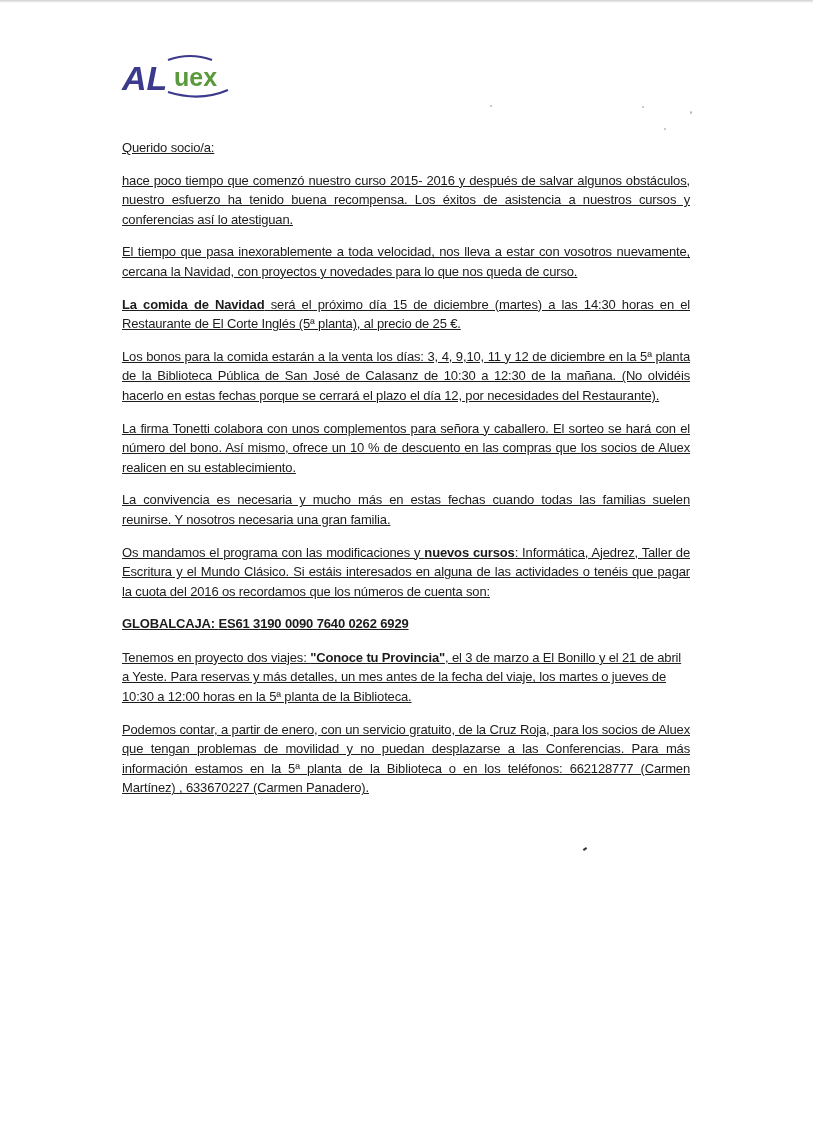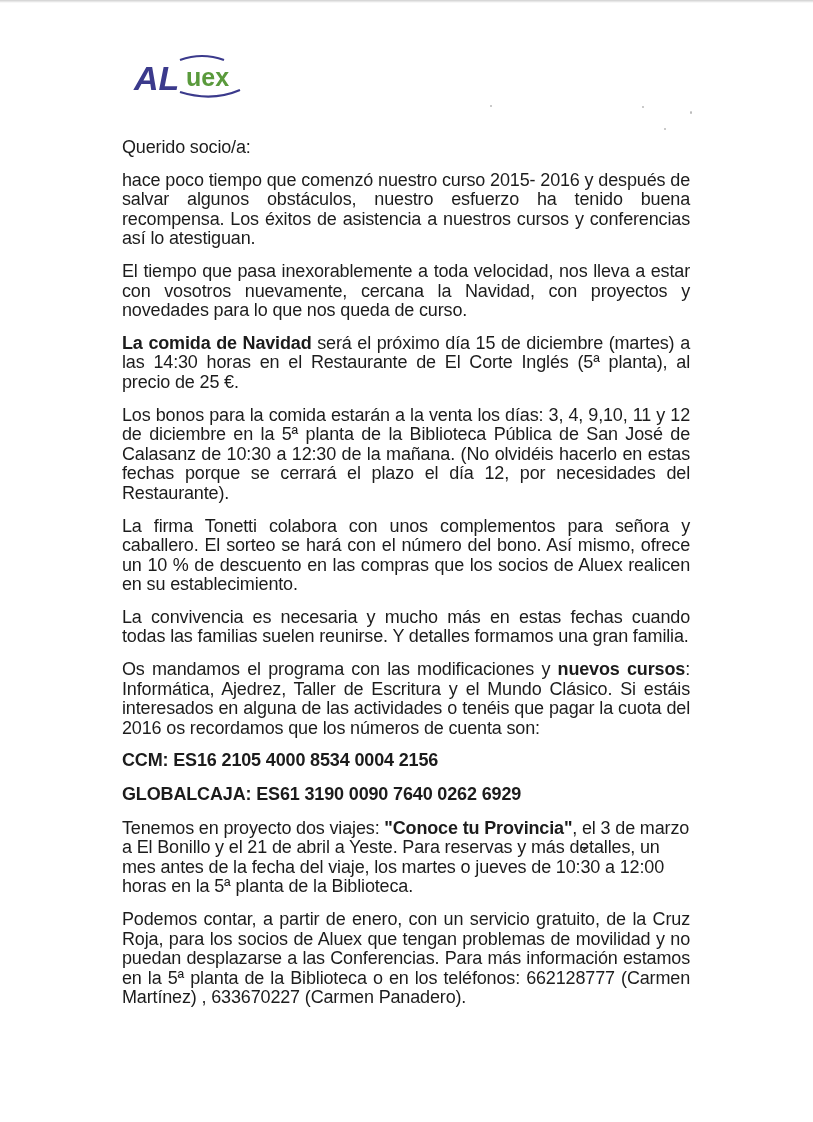--- a/index.html
+++ b/index.html
@@ -1,26 +1,26 @@
 <!DOCTYPE html>
 <html><head>
 <meta charset="utf-8">
 <style>
   html, body { margin:0; padding:0; }
   body {
     width:813px; height:1122px; background:#ffffff; position:relative; overflow:hidden;
     font-family:"Liberation Sans", "DejaVu Sans", sans-serif; color:#1c1c1c;
   }
   .scan-top { position:absolute; left:0; top:0; width:813px; height:3px; background:linear-gradient(#cfcfcf,#ffffff); }
-  .logo { position:absolute; left:132px; top:52px; width:150px; height:48px; }
+  .logo { position:absolute; left:120px; top:52px; width:150px; height:48px; }
   .logo svg { width:150px; height:48px; display:block; }
   .speck { position:absolute; background:#b8b8b8; border-radius:50%; }
   .content {
     position:absolute; left:122px; top:138px; width:568px;
-    font-size:18px; line-height:19.6px; letter-spacing:-0.15px;
+    font-size:13px; line-height:19.6px; letter-spacing:-0.15px;text-decoration:underline;
   }
   .content p { margin:0 0 13px 0; text-align:justify; }
   .content p.left { text-align:left; }
   .content b { font-weight:bold; }
   .greeting { margin-bottom:13px !important; }
   .account { font-weight:bold; margin-bottom:14px !important; }
   .signature { margin-top:20px !important; padding-left:47px; }
   .pen-mark { position:absolute; left:583px; top:848px; width:4px; height:2px; background:#333; transform:rotate(-35deg); }
 </style>
 </head>
@@ -51,30 +51,27 @@
   <p>El tiempo que pasa inexorablemente a toda velocidad, nos lleva a estar con vosotros nuevamente,  cercana la Navidad, con proyectos y novedades para lo que nos queda de curso.</p>
 
   <p>
     <b>La comida de Navidad</b><span> será el próximo día 15 de diciembre (martes) a las 14:30 horas en el Restaurante de El Corte Inglés (5ª planta), al precio de 25 €.</span>
   </p>
 
   <p>Los bonos para la comida estarán a la venta los días: 3, 4, 9,10, 11 y 12 de diciembre en la 5ª planta de la Biblioteca Pública de San José de Calasanz de 10:30 a 12:30 de la mañana. (No olvidéis hacerlo en estas fechas porque se cerrará el plazo el día 12, por necesidades del Restaurante).</p>
 
   <p>La firma Tonetti colabora con unos complementos para señora y caballero. El sorteo se hará con el número del bono. Así mismo, ofrece un 10 % de descuento en las compras que los  socios de Aluex realicen en su establecimiento.</p>
 
-  <p>La convivencia es necesaria y mucho más en estas fechas cuando todas las familias suelen reunirse. Y detalles formamos una gran familia.</p>
+  <p>La convivencia es necesaria y mucho más en estas fechas cuando todas las familias suelen reunirse. Y nosotros necesaria una gran familia.</p>
 
 
   <p>
     <span>Os mandamos el programa con las modificaciones y  </span><b>nuevos cursos</b><span>: Informática, Ajedrez, Taller de Escritura y el Mundo Clásico. Si estáis interesados en alguna de las actividades o tenéis que pagar la cuota del 2016 os recordamos que los números de cuenta son:</span>
   </p>
 
-  <p class="left account">
-    <span>CCM:</span> <span>ES16 2105 4000 8534 0004 2156</span>
-  </p>
   <p class="left account">
     <span>GLOBALCAJA:</span> <span>ES61 3190 0090 7640 0262 6929</span>
   </p>
 
   <p class="left">
     <span>Tenemos en proyecto dos viajes: </span><b>"Conoce tu Provincia"</b><span>, el 3 de marzo a El Bonillo y el 21 de abril a Yeste. Para reservas y más detalles, un mes antes de la fecha del viaje, los martes o jueves de 10:30 a 12:00 horas en la 5ª planta de la Biblioteca.</span>
   </p>
 
   <p>Podemos contar, a partir de enero, con un servicio gratuito, de la Cruz Roja, para los socios de Aluex que tengan problemas de movilidad y no puedan desplazarse a las Conferencias. Para más información estamos en la 5ª planta de la Biblioteca o en los teléfonos: 662128777 (Carmen Martínez) , 633670227 (Carmen Panadero).</p>
 

